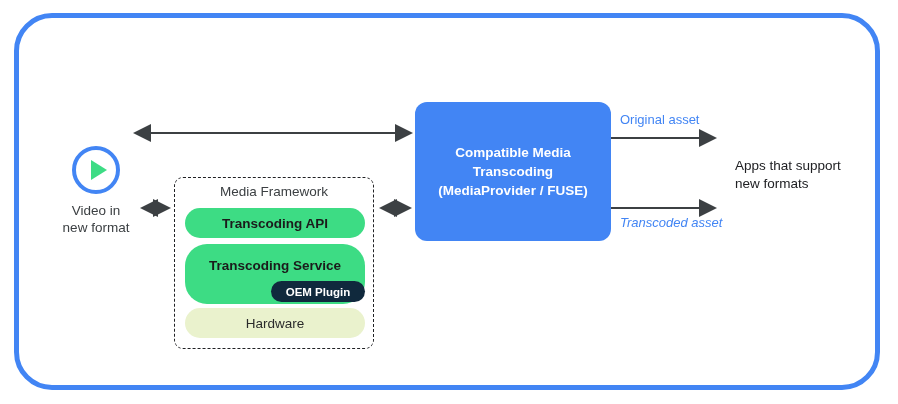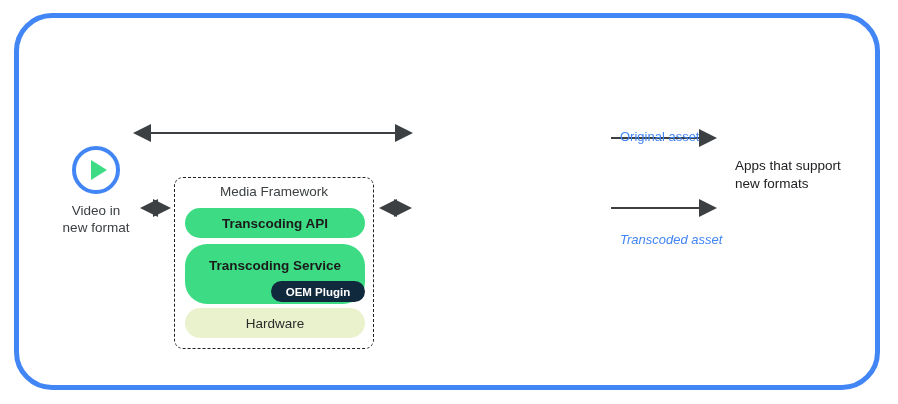--- a/index.html
+++ b/index.html
@@ -165,21 +165,20 @@
     position: absolute;
     overflow: visible;
   }
 
   
   .edge-label {
     position: absolute;
     font-size: 13px;
     color: #4285f4;
     white-space: nowrap;
-    margin-top: 17px;
   }
   #label-original { left: 620px; top: 112px; }
   #label-transcoded { left: 620px; top: 215px; font-style: italic; }
 
   
   .sink-text {
     position: absolute;
     font-size: 13.5px;
     line-height: 18px;
     color: #202124;
@@ -209,20 +208,23 @@
   </div>
 
   <div id="video-node">
     <div id="video-icon">
       <div class="tri"></div>
     </div>
     <div id="video-label">Video in
 new format</div>
   </div>
 
+  <div id="cmt-box">Compatible Media
+Transcoding
+(MediaProvider / FUSE)</div>
 
   <svg class="arrow-svg" style="left:125px; top:123px;" width="295" height="20">
     <defs>
       <marker id="ar-end" markerWidth="9" markerHeight="9" refX="8" refY="4.5" orient="auto" markerUnits="strokeWidth">
         <path d="M0,0 L9,4.5 L0,9 z" fill="#3c4043"></path>
       </marker>
       <marker id="ar-start" markerWidth="9" markerHeight="9" refX="1" refY="4.5" orient="auto" markerUnits="strokeWidth">
         <path d="M9,0 L0,4.5 L9,9 z" fill="#3c4043"></path>
       </marker>
     </defs>

